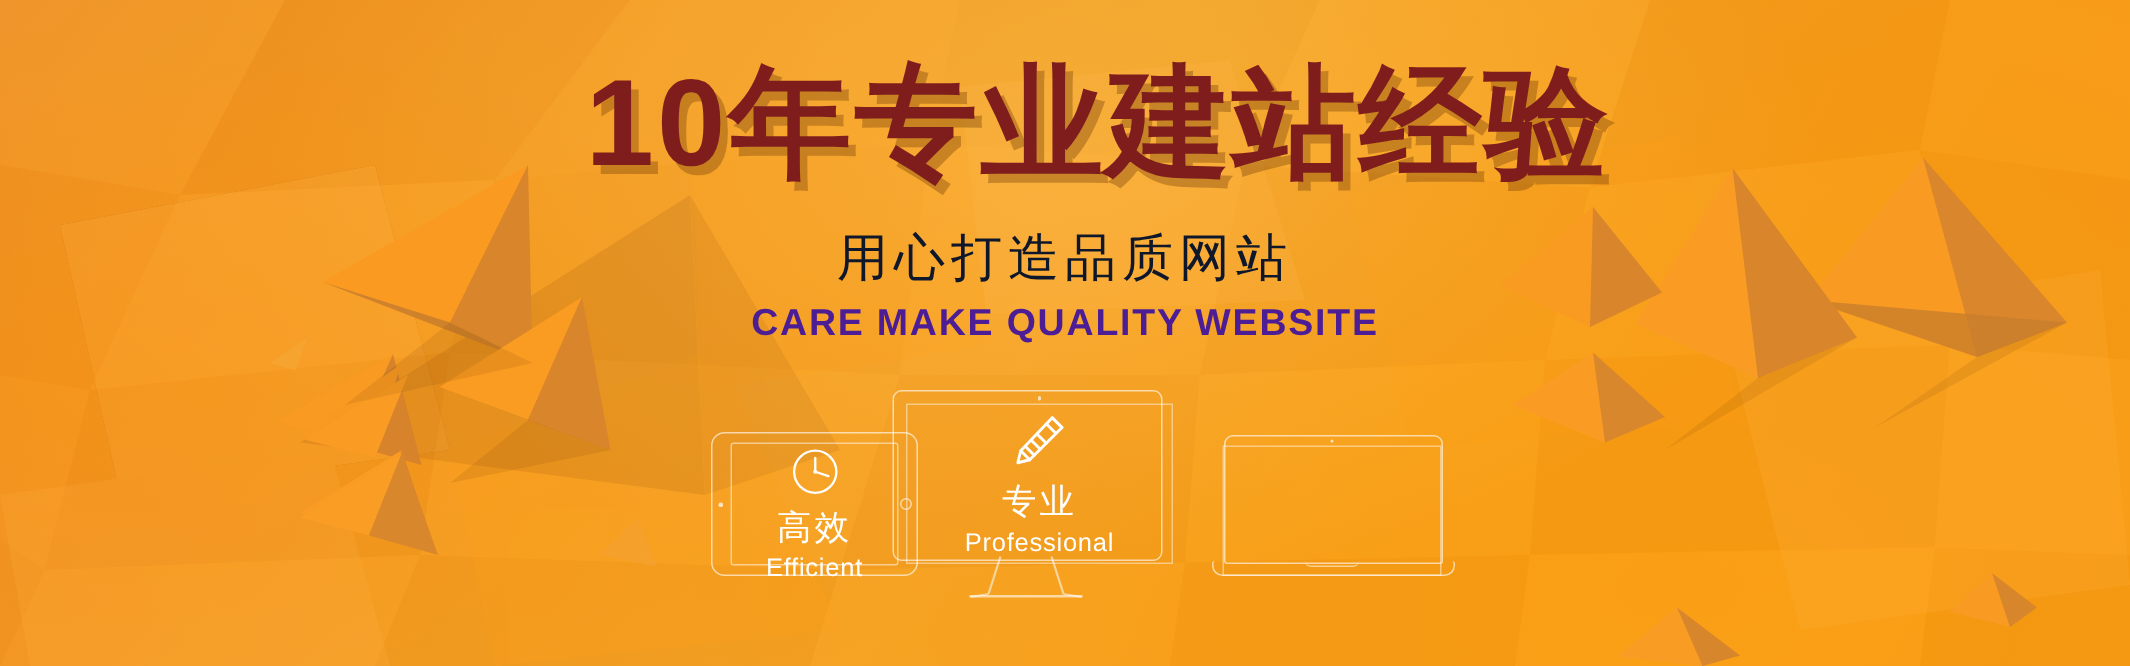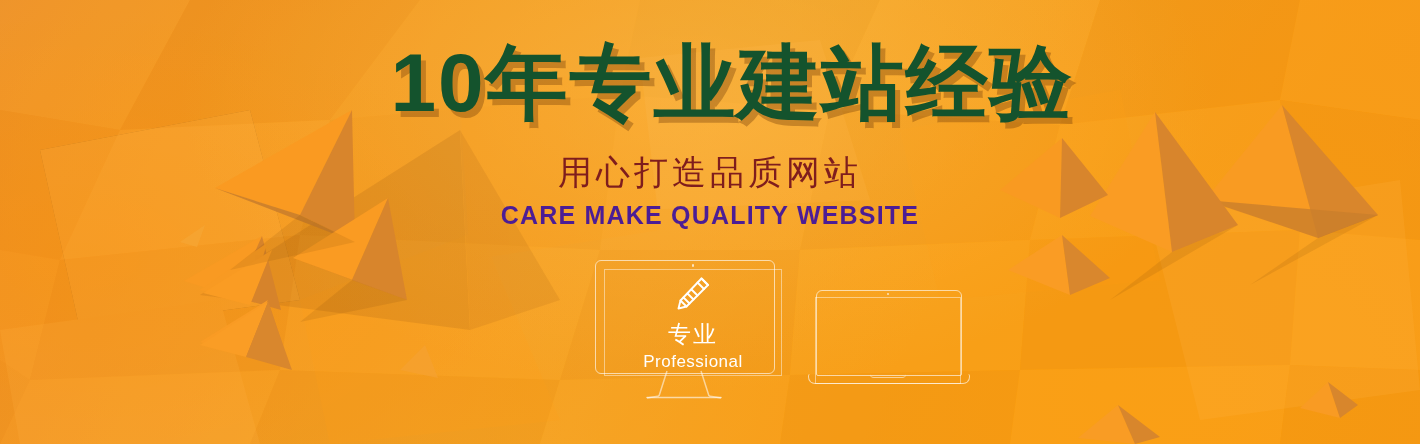--- a/index.html
+++ b/index.html
@@ -46,35 +46,35 @@
     text-align: center;
   }
   .headline {
     position: absolute;
     top: 42px;
     left: 0;
     right: 0;
     font-size: 82px;
     line-height: 1;
     font-weight: 700;
-    color: #14532d;
+    color: #7f1d1d;
     letter-spacing: 2px;
     text-shadow: 5px 6px 0 rgba(120, 66, 10, .38);
     white-space: nowrap;
     margin-left: 44px;
   }
   .subtitle-cn {
     position: absolute;
     top: 155px;
     left: 0;
     right: 0;
     font-size: 34px;
     line-height: 1;
     font-weight: 400;
-    color: #7f1d1d;
+    color: #0f172a;
     letter-spacing: 4px;
     white-space: nowrap;
   }
   .subtitle-en {
     position: absolute;
     top: 203px;
     left: 0;
     right: 0;
     font-size: 25px;
     line-height: 1;
@@ -352,20 +352,38 @@
   </svg>
 
   <div class="content">
     <div class="headline">10年专业建站经验</div>
     <div class="subtitle-cn">用心打造品质网站</div>
     <div class="subtitle-en">CARE MAKE QUALITY WEBSITE</div>
   </div>
 
   <div class="devices">
 
+    <div class="device" id="tablet-device">
+      <div class="tablet-body"></div>
+      <div class="tablet-screen"></div>
+      <div class="tablet-dot-l"></div>
+      <div class="tablet-dot-r"></div>
+      <div class="tablet-inner">
+        <div class="icon-wrap">
+          <svg width="33" height="33" viewBox="0 0 34 34">
+            <circle cx="17" cy="17" r="14.5" fill="none" stroke="#ffffff" stroke-width="1.6"></circle>
+            <line x1="17" y1="17" x2="17" y2="7.5" stroke="#ffffff" stroke-width="1.6" stroke-linecap="round"></line>
+            <line x1="17" y1="17" x2="26" y2="20" stroke="#ffffff" stroke-width="1.6" stroke-linecap="round"></line>
+            <circle cx="17" cy="17" r="1.4" fill="#ffffff"></circle>
+          </svg>
+        </div>
+        <div class="dev-label-cn">高效</div>
+        <div class="dev-label-en">Efficient</div>
+      </div>
+    </div>
 
     <div class="device" id="monitor-device">
       <div class="monitor-body"></div>
       <div class="monitor-screen"></div>
       <div class="monitor-cam"></div>
       <svg width="178" height="40" viewBox="0 0 178 40" style="position:absolute;left:0;top:110px;">
         <path d="M72,1 L64,26 M106,1 L114,26" fill="none" stroke="rgba(255,255,255,.55)" stroke-width="1.5"></path>
         <path d="M52,27.5 L126,27.5" fill="none" stroke="rgba(255,255,255,.6)" stroke-width="1.6" stroke-linecap="round"></path>
         <path d="M64,26 L52,28 M114,26 L126,28" fill="none" stroke="rgba(255,255,255,.5)" stroke-width="1.3"></path>
       </svg>

